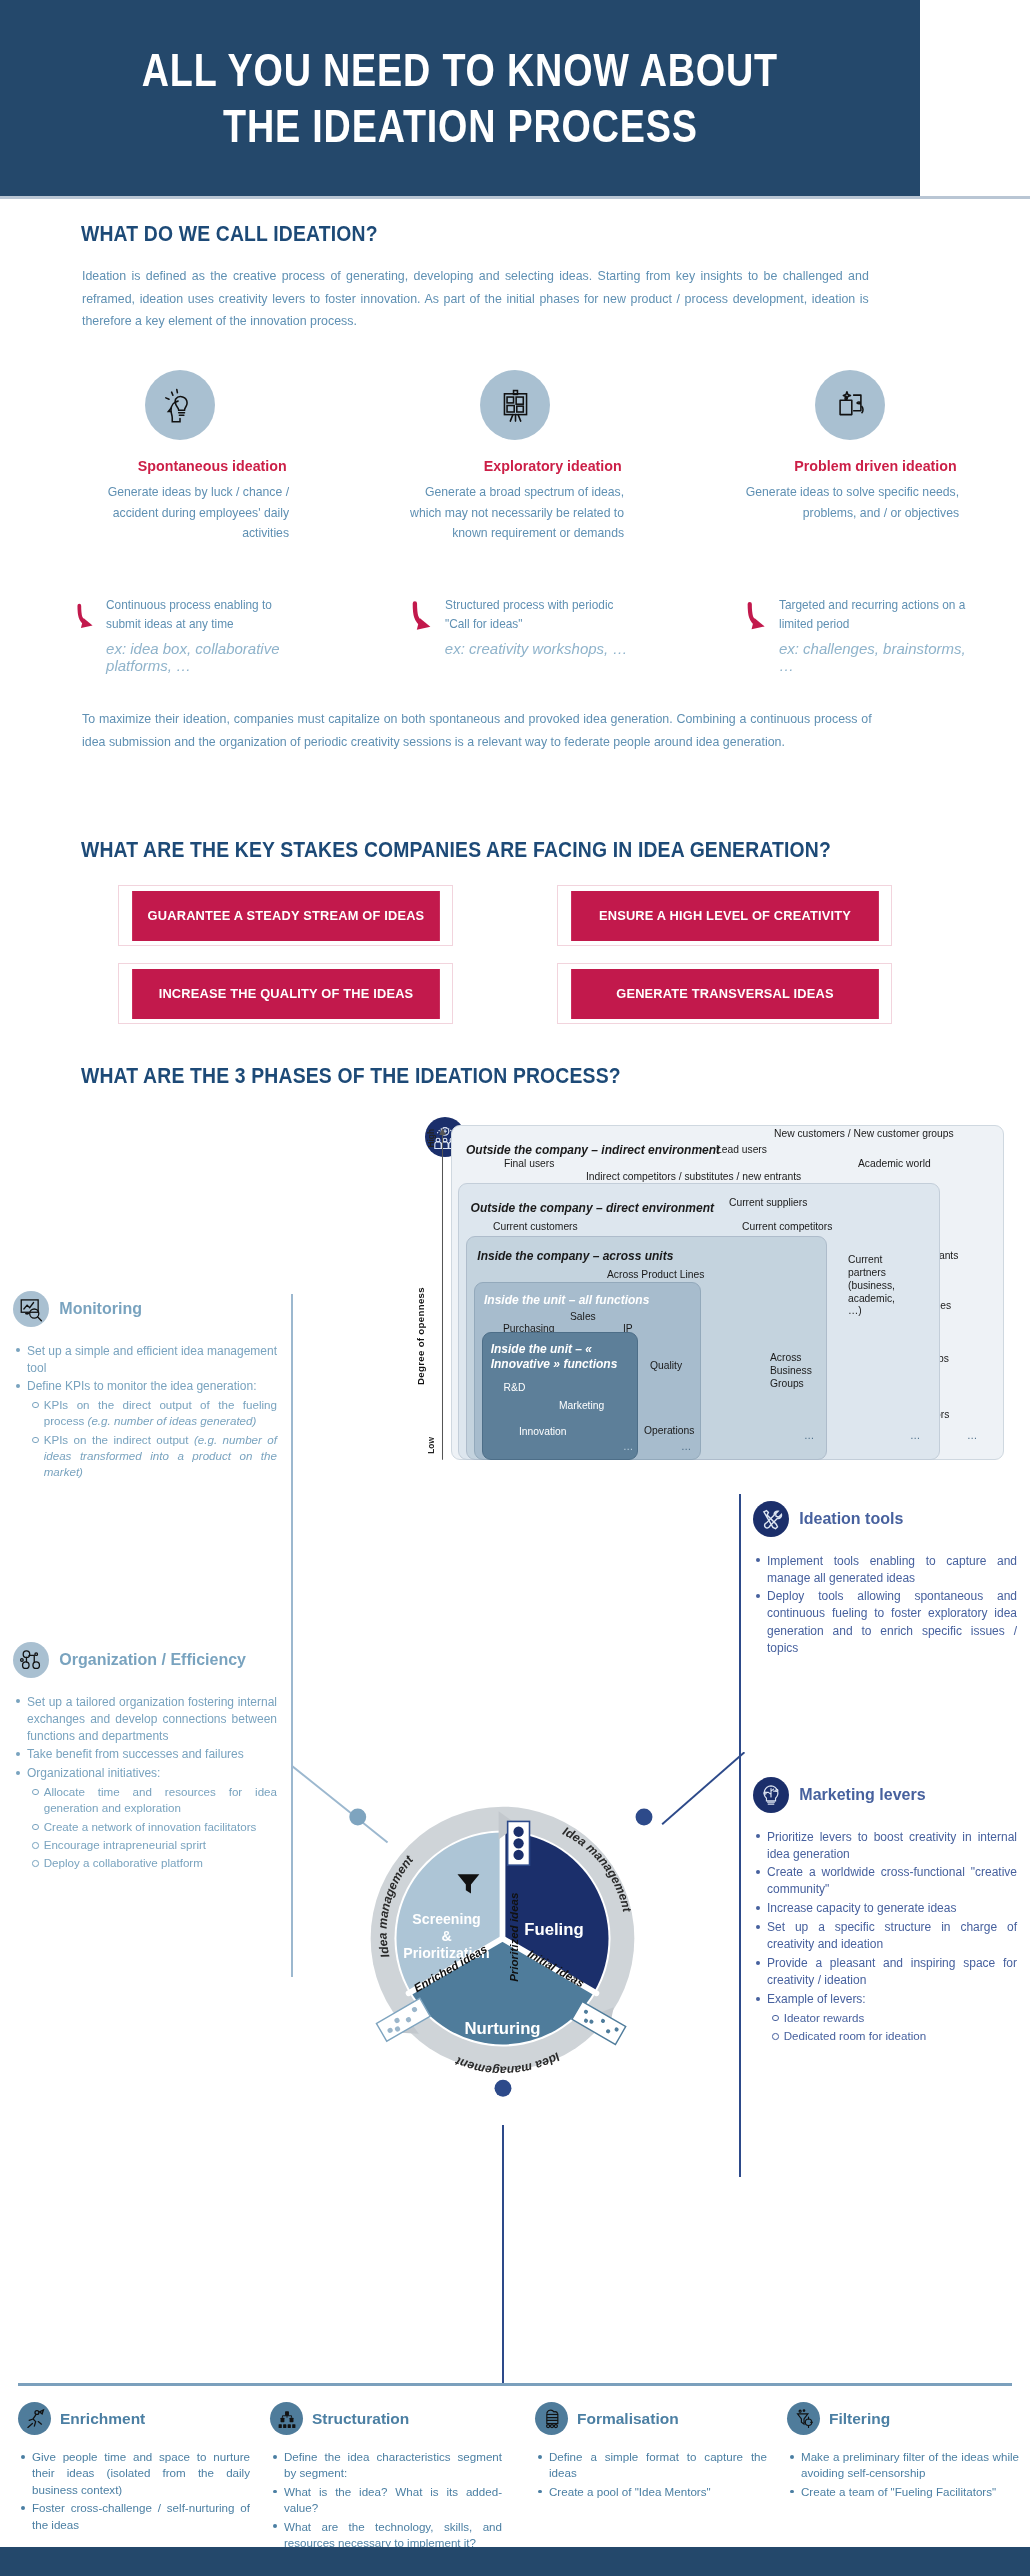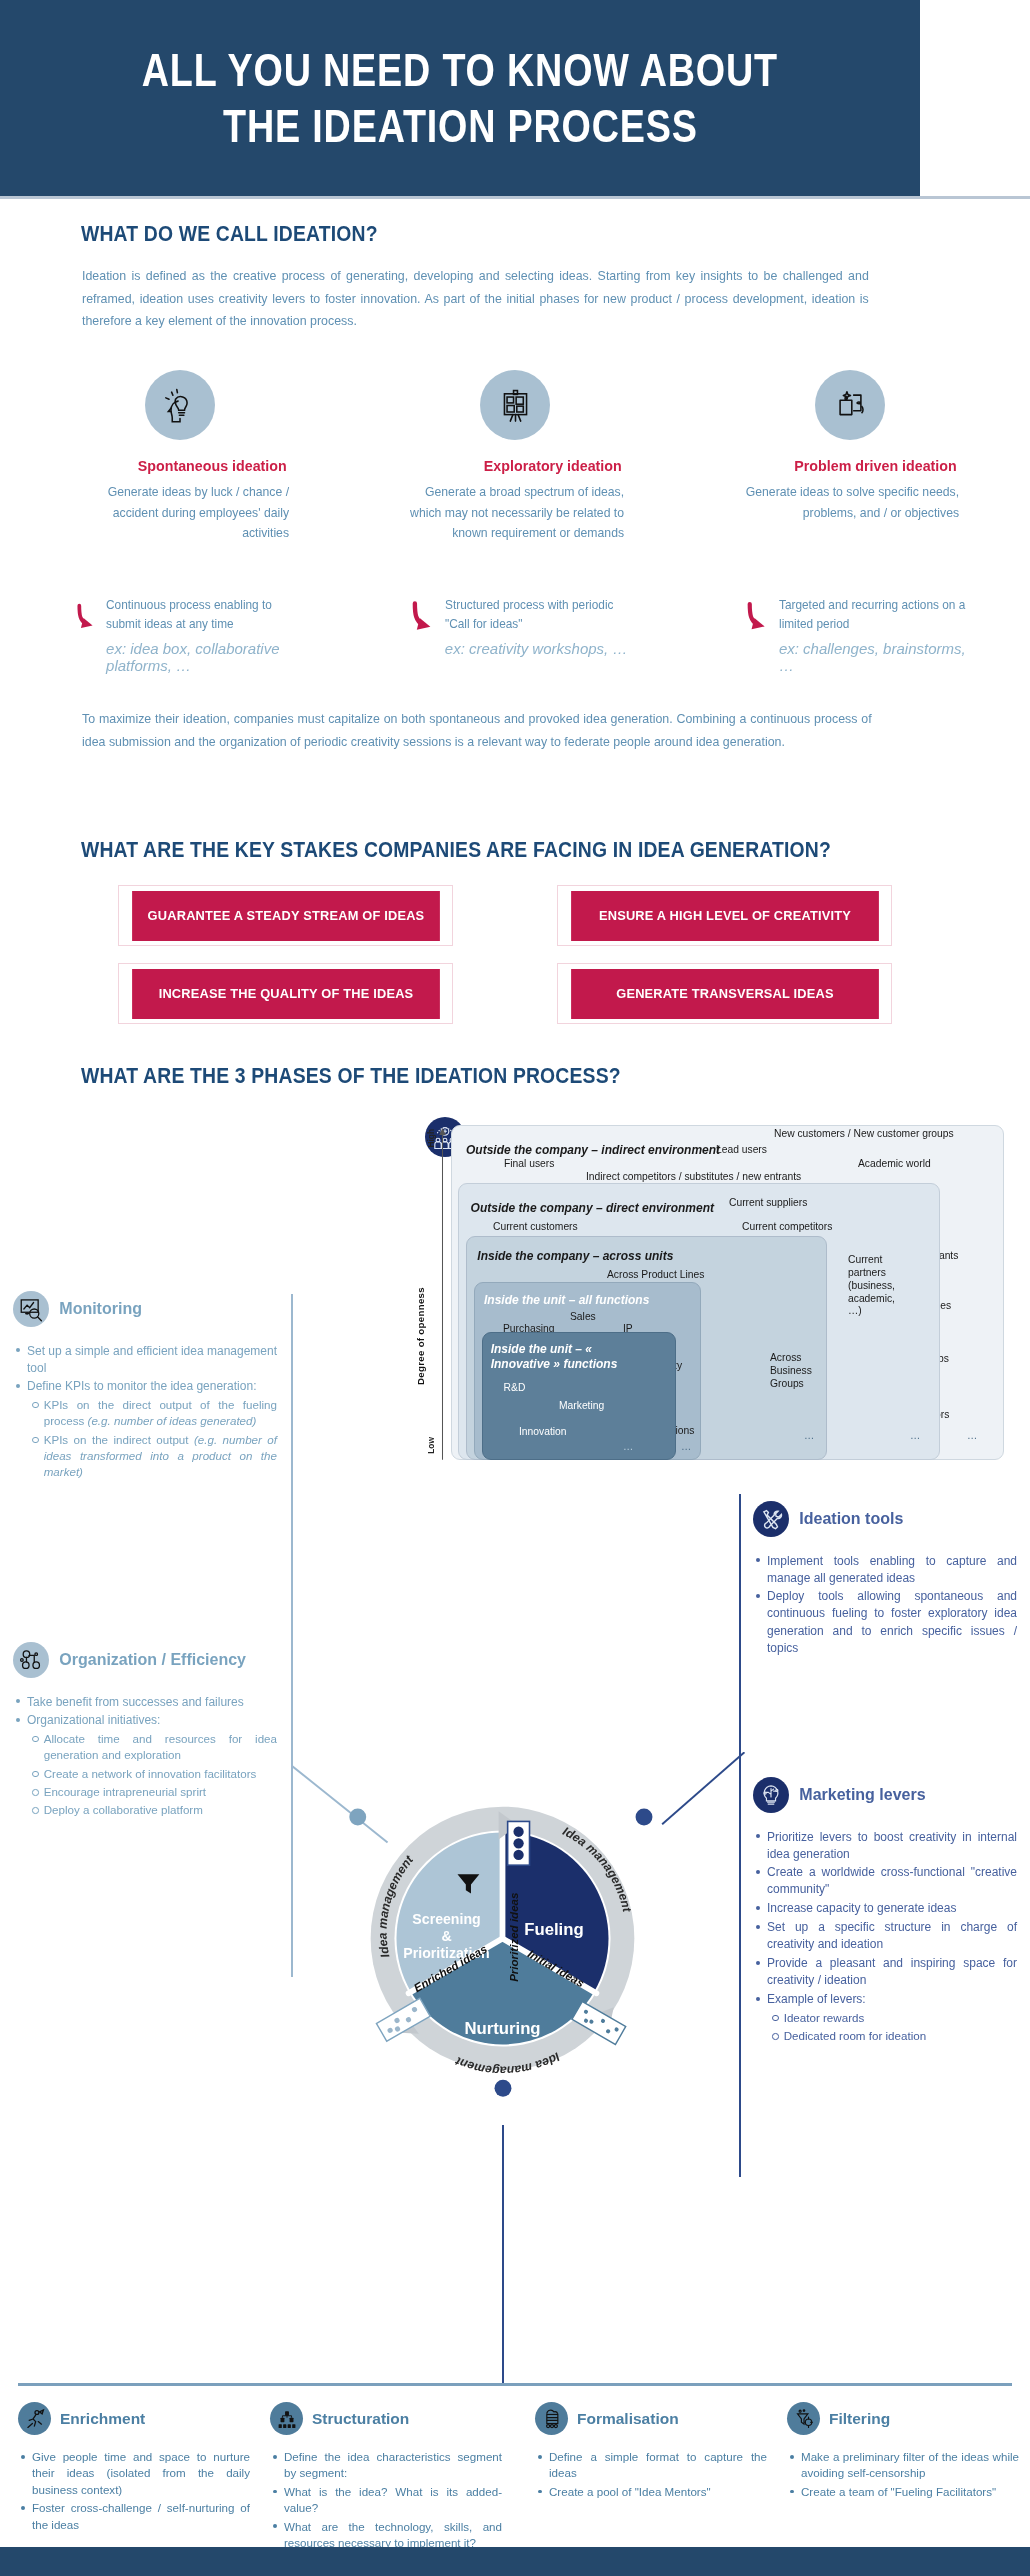--- a/index.html
+++ b/index.html
@@ -276,21 +276,21 @@
   <div class="nest" style="left:62px;top:161px;width:227px;height:178px;background:#a7bccd;border:0.6px solid #93a9bb;">
     <div class="hd" style="left:9px;top:10.3px;color:#fff;">Inside the unit – all functions</div>
     <div class="tag" style="left:95px;top:28px;">Sales</div>
     <div class="tag" style="left:28px;top:40px;">Purchasing</div>
     <div class="tag" style="left:148px;top:40px;">IP</div>
     <div class="tag" style="left:175px;top:77px;">Quality</div>
     <div class="tag" style="left:169px;top:142px;">Operations</div>
     <div class="dots" style="left:206px;top:158px;">…</div>
   </div>
 
-  <div class="nest dark" style="left:70px;top:211px;width:194px;height:128px;background:#5d7f99;border:0.6px solid #4d6e88;">
+  <div class="nest dark" style="left:70px;top:211px;width:156px;height:128px;background:#5d7f99;border:0.6px solid #4d6e88;">
     <div class="hd" style="left:7.7px;top:9px;width:138px;line-height:1.28;">Inside the unit – « Innovative » functions</div>
     <div class="tag w" style="left:20.6px;top:49px;">R&amp;D</div>
     <div class="tag w" style="left:76px;top:67px;">Marketing</div>
     <div class="tag w" style="left:36px;top:93px;">Innovation</div>
     <div class="dots" style="left:140px;top:108px;color:#bcd0de;">…</div>
   </div>
 </div>
 
 <div class="vline" style="left:291px;top:1294px;height:683px;"></div>
 <div class="vline navy" style="left:739px;top:1494px;height:683px;"></div>
@@ -338,20 +338,21 @@
             <circle cx="28" cy="28" r="5"></circle>
           <path d="M13 16v7M17 13h8M25 13v10" stroke-linecap="round"></path>
           <circle cx="28" cy="11" r="2"></circle>
             <circle cx="6" cy="20" r="2"></circle>
         </g>
       </svg>
     </div>
     <div class="lbl cond" style="color:#79a3bf;">Organization / Efficiency</div>
   </div>
   <ul class="bl">
+    <li><span>Set up a tailored organization fostering internal exchanges and develop connections between functions and departments</span></li>
     <li><span>Take benefit from successes and failures</span></li>
     <li><span>Organizational initiatives:</span>
       <ul>
         <li><span>Allocate time and resources for idea generation and exploration</span></li>
         <li><span>Create a network of innovation facilitators</span></li>
         <li><span>Encourage intrapreneurial sprirt</span></li>
         <li><span>Deploy a collaborative platform</span></li>
       </ul>
     </li>
   </ul>

